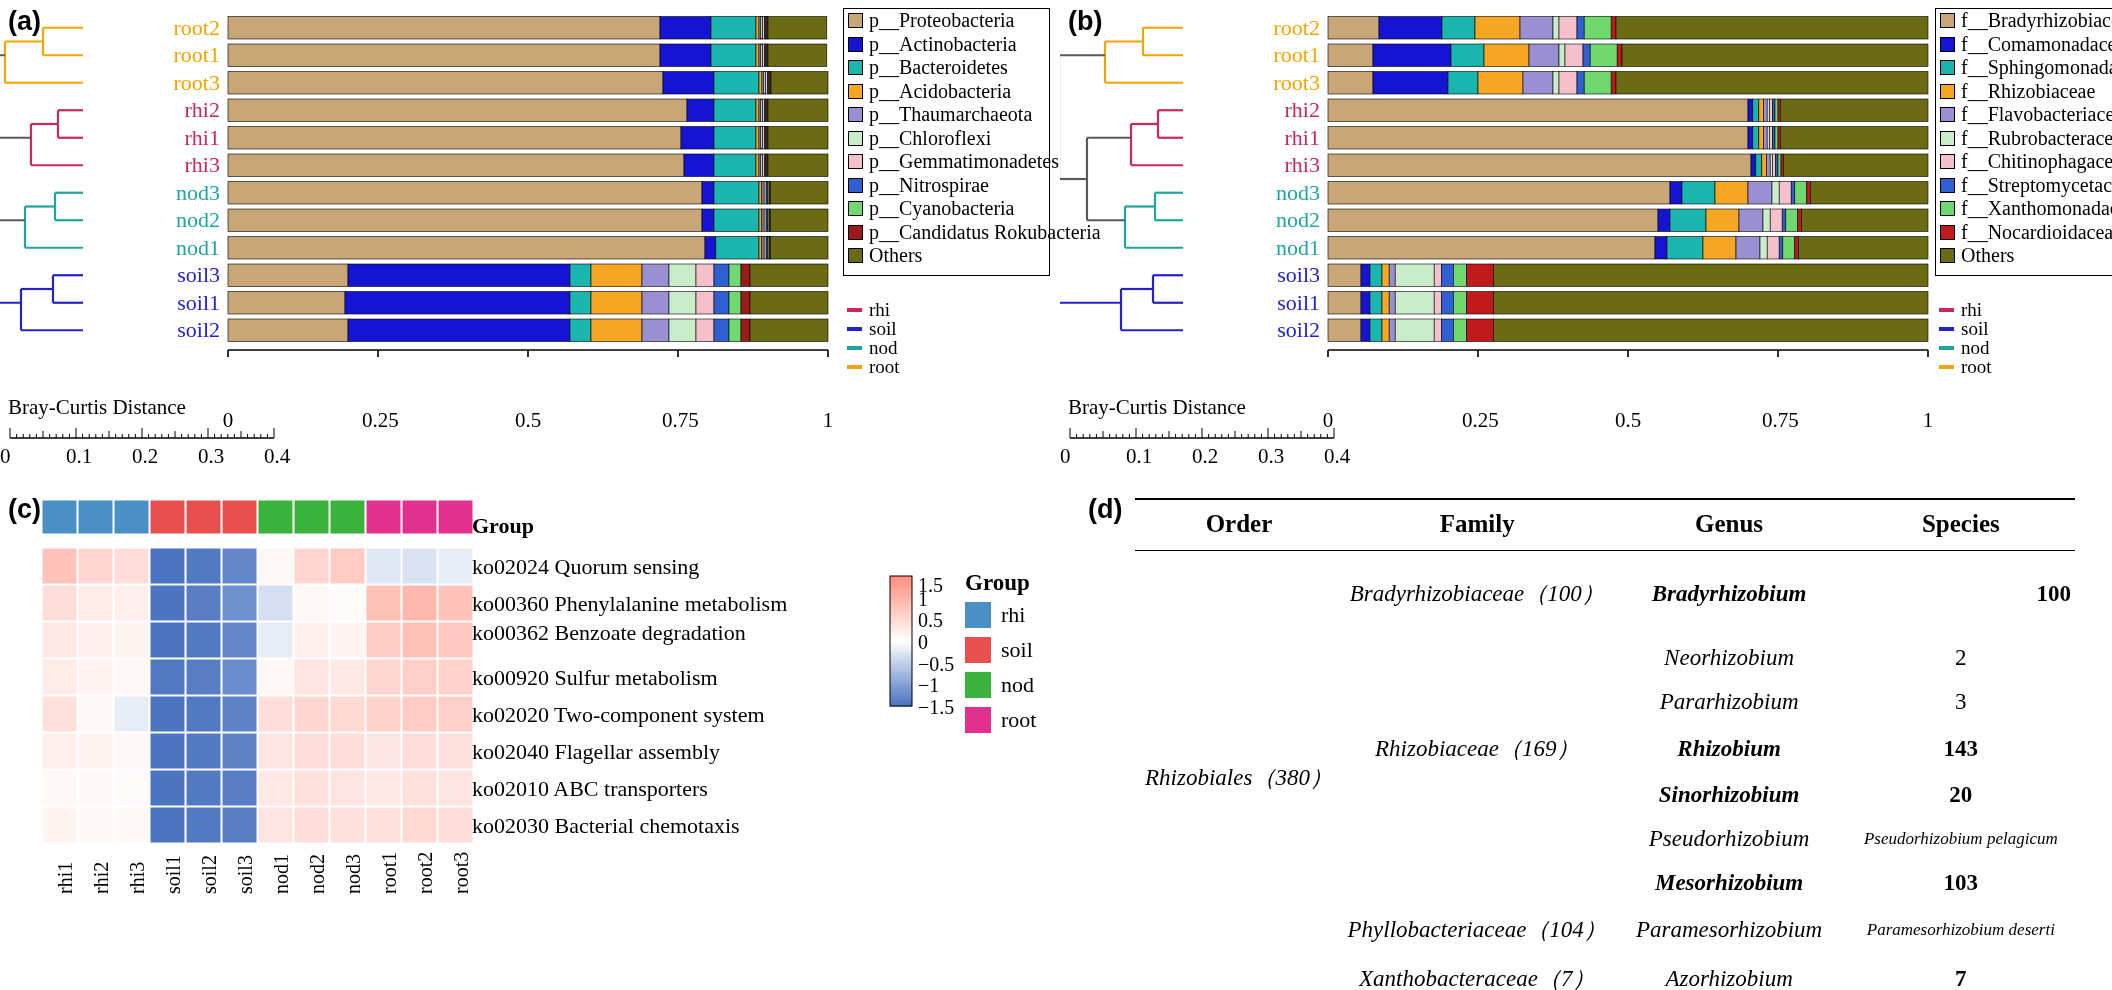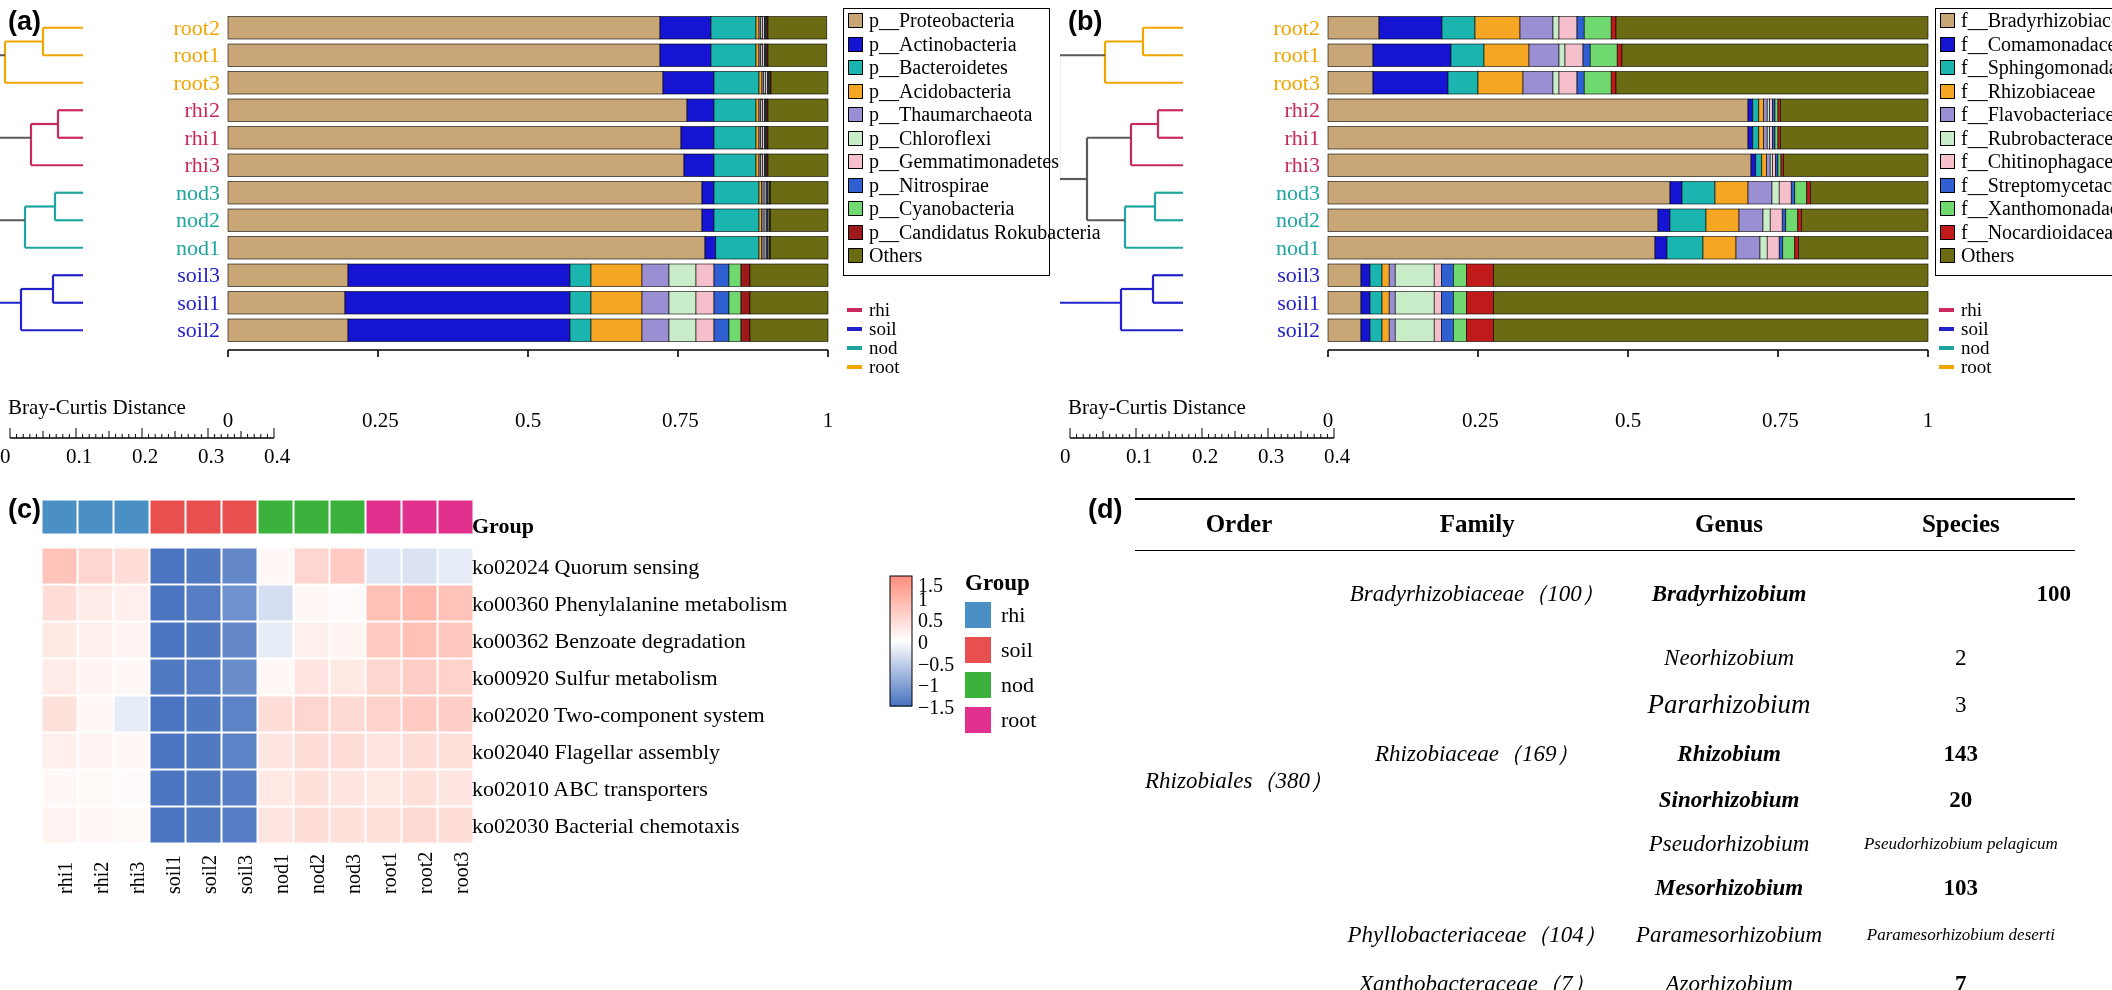--- a/index.html
+++ b/index.html
@@ -783,21 +783,21 @@
       <rect x="326" y="313" width="35" height="36" fill="rgb(255,225,220)" stroke="#fff" stroke-width="1"></rect>
       <rect x="362" y="313" width="35" height="36" fill="rgb(255,218,212)" stroke="#fff" stroke-width="1"></rect>
       <rect x="398" y="313" width="35" height="36" fill="rgb(255,221,216)" stroke="#fff" stroke-width="1"></rect>
     </svg>
 
   <div class="hm-label" style="position:absolute;left:472px;top:25px;font-weight:bold;">Group</div>
 
   <div id="hm-rowlabels" style="position:absolute;left:472px;top:60px;">
       <div class="hm-label" style="position: absolute; left: 0px; top: 6px; white-space: nowrap;">ko02024 Quorum sensing</div>
       <div class="hm-label" style="position: absolute; left: 0px; top: 43px; white-space: nowrap;">ko00360 Phenylalanine metabolism</div>
-      <div class="hm-label" style="position: absolute; left: 0px; top: 80px; white-space: nowrap;">ko00362 Benzoate degradation</div>
+      <div class="hm-label" style="position: absolute; left: 0px; top: 72px; white-space: nowrap;">ko00362 Benzoate degradation</div>
       <div class="hm-label" style="position: absolute; left: 0px; top: 117px; white-space: nowrap;">ko00920 Sulfur metabolism</div>
       <div class="hm-label" style="position: absolute; left: 0px; top: 154px; white-space: nowrap;">ko02020 Two-component system</div>
       <div class="hm-label" style="position: absolute; left: 0px; top: 191px; white-space: nowrap;">ko02040 Flagellar assembly</div>
       <div class="hm-label" style="position: absolute; left: 0px; top: 228px; white-space: nowrap;">ko02010 ABC transporters</div>
       <div class="hm-label" style="position: absolute; left: 0px; top: 265px; white-space: nowrap;">ko02030 Bacterial chemotaxis</div>
     </div>
   <div id="hm-collabels" style="position:absolute;left:40px;top:400px;width:470px;height:100px;">
       <div class="hm-col-label" style="position: absolute; left: 14px; top: 6px; transform: rotate(-90deg); transform-origin: left top; white-space: nowrap;">rhi1</div>
       <div class="hm-col-label" style="position: absolute; left: 50px; top: 6px; transform: rotate(-90deg); transform-origin: left top; white-space: nowrap;">rhi2</div>
       <div class="hm-col-label" style="position: absolute; left: 86px; top: 6px; transform: rotate(-90deg); transform-origin: left top; white-space: nowrap;">rhi3</div>
@@ -927,21 +927,21 @@
             <td style="font-style: italic; font-size: 23px; text-align: center; padding: 25px 4px; font-weight: bold;">Bradyrhizobium</td>
             <td style="text-align: right; padding: 9px 4px; font-size: 23px; font-weight: bold;">100</td>
           </tr>
           <tr>
             <td style="font-style: italic; font-size: 23px; text-align: center; padding: 9px 4px;"></td>
             <td style="font-style: italic; font-size: 23px; text-align: center; padding: 9px 4px;">Neorhizobium</td>
             <td style="text-align: center; padding: 9px 4px; font-size: 23px;">2</td>
           </tr>
           <tr>
             <td style="font-style: italic; font-size: 23px; text-align: center; padding: 9px 4px;"></td>
-            <td style="font-style: italic; font-size: 27px; text-align: center; padding: 9px 4px;">Pararhizobium</td>
+            <td style="font-style: italic; font-size: 23px; text-align: center; padding: 9px 4px;">Pararhizobium</td>
             <td style="text-align: center; padding: 9px 4px; font-size: 23px;">3</td>
           </tr>
           <tr>
             <td style="font-style: italic; font-size: 23px; text-align: center; padding: 9px 4px;">Rhizobiaceae（169）</td>
             <td style="font-style: italic; font-size: 23px; text-align: center; padding: 9px 4px; font-weight: bold;">Rhizobium</td>
             <td style="text-align: center; padding: 9px 4px; font-size: 23px; font-weight: bold;">143</td>
           </tr>
           <tr>
             <td style="font-style: italic; font-size: 23px; text-align: center; padding: 9px 4px;"></td>
             <td style="font-style: italic; font-size: 23px; text-align: center; padding: 9px 4px; font-weight: bold;">Sinorhizobium</td>

